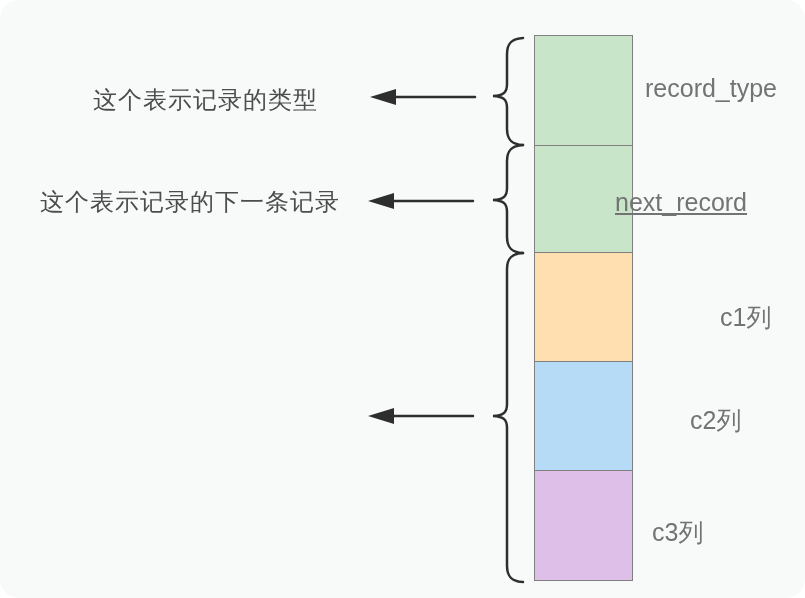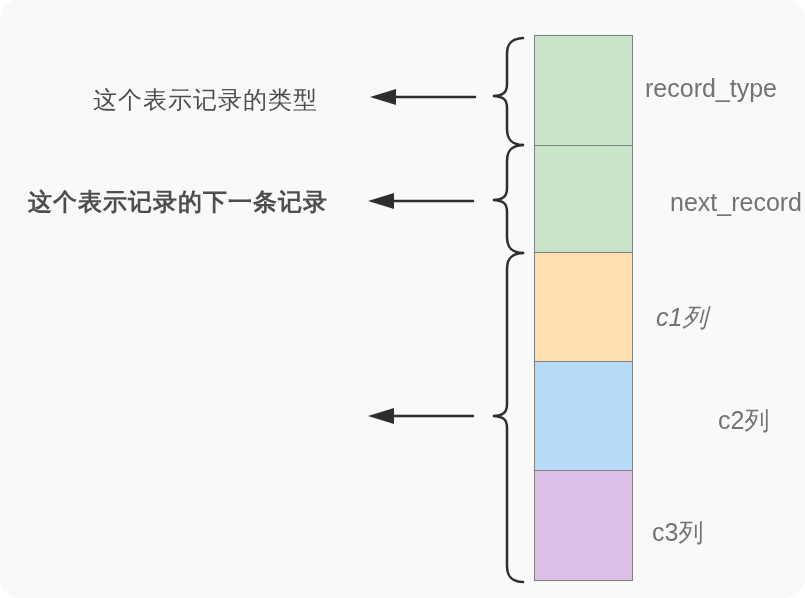--- a/index.html
+++ b/index.html
@@ -25,21 +25,21 @@
   }
   .annotation {
     position: absolute;
     font-size: 24px;
     line-height: 32px;
     letter-spacing: 1px;
     color: #4d4d4d;
     white-space: nowrap;
   }
   .annotation-1 { left: 93px;  top: 84px;  }
-  .annotation-2 { left: 28px;  top: 186px; font-weight: bold; }
+  .annotation-2 { left: 40px;  top: 186px; }
   .annotation-3 { left: 71px;  top: 403px; }
 
   .block-column {
     position: absolute;
     left: 534px;
     top: 35px;
     width: 99px;
     height: 546px;
     box-sizing: border-box;
     border: 1px solid #808080;
@@ -58,23 +58,23 @@
   .block-5 { flex: 1; }
 
   .field-label {
     position: absolute;
     font-size: 25px;
     line-height: 32px;
     color: #737373;
     white-space: nowrap;
   }
   .label-1 { left: 645px; top: 72px;  }
-  .label-2 { left: 670px; top: 186px; }
-  .label-3 { left: 656px; top: 301px; font-style: italic; }
-  .label-4 { left: 690px; top: 404px; margin-left: 28px; }
+  .label-2 { left: 615px; top: 186px; text-decoration: underline; }
+  .label-3 { left: 720px; top: 301px; }
+  .label-4 { left: 690px; top: 404px; }
   .label-5 { left: 652px; top: 516px; }
 </style>
 </head>
 <body>
 
 <div class="canvas">
 
   <svg class="svg-layer" viewBox="0 0 805 598" xmlns="http://www.w3.org/2000/svg">
     <g stroke="#2e2e2e" fill="none" stroke-width="2.5" stroke-linecap="round">
 

